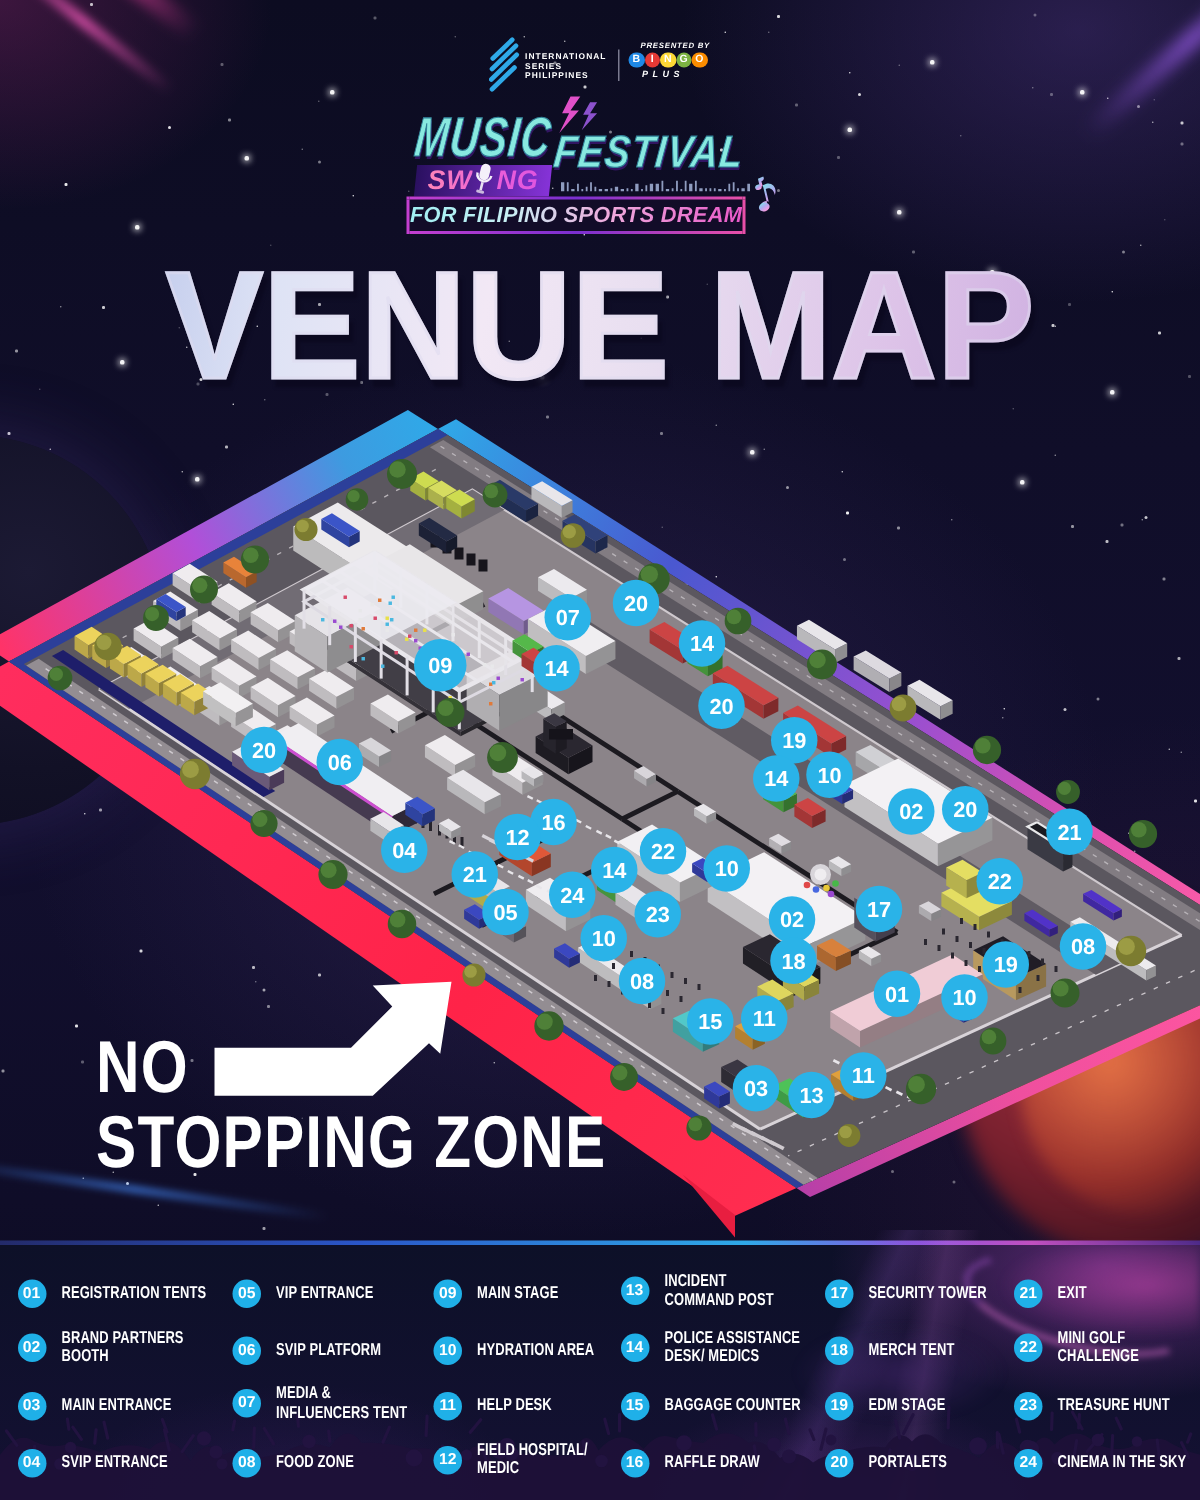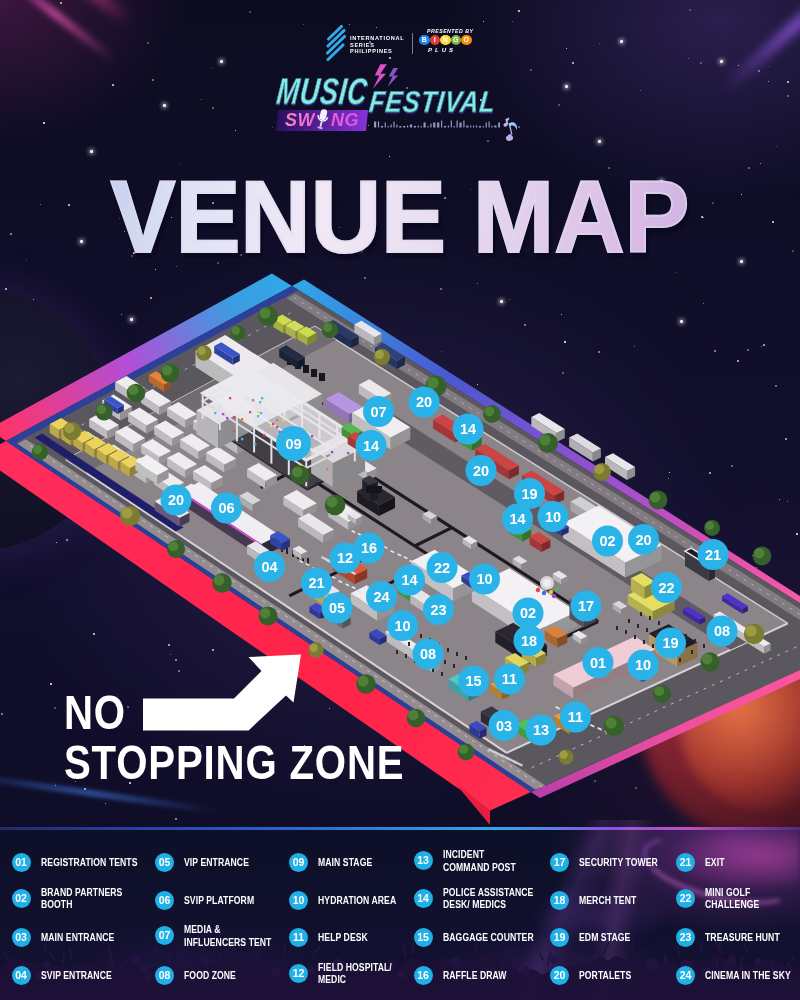--- a/index.html
+++ b/index.html
@@ -1129,20 +1129,23 @@
         <rect x="101.9" y="8.5" width="1.2" height="2"></rect>
         <rect x="104.8" y="9.0" width="2.2" height="1.5"></rect>
         <rect x="108.7" y="9.0" width="1.2" height="1.5"></rect>
         <rect x="111.6" y="5.5" width="1.2" height="5"></rect>
         <rect x="114.5" y="4.5" width="1.2" height="6"></rect>
         <rect x="117.4" y="8.5" width="1.2" height="2"></rect>
         <rect x="120.3" y="8.5" width="2.2" height="2"></rect>
         <rect x="124.2" y="5.5" width="2.2" height="5"></rect>
       </g>
   </svg>
+  <div id="ffsd">
+      <span>FOR FILIPINO SPORTS DREAM</span>
+    </div>
   <svg style="position:absolute;left:494px;top:113px;" width="30" height="34" viewBox="0 0 30 34">
     <defs>
         <linearGradient id="noteg" x1="0" y1="0" x2="0.4" y2="1">
       <stop offset="0" stop-color="#7be8e8"></stop>
           <stop offset="0.55" stop-color="#b0aaf0"></stop>
           <stop offset="1" stop-color="#f59ae0"></stop>
         </linearGradient>
       </defs>
     <path d="M14 25.5 C12 23.5 15.5 19.5 18.5 21.5 L16.5 13 C19 11.5 22 13.5 22.5 17 C24.5 12 20.5 8.5 17 9.5 L14.5 10.5 L17.5 23 Z" fill="url(#noteg)"></path>
     <ellipse cx="15.5" cy="25" rx="3.6" ry="2.9" fill="url(#noteg)" transform="rotate(-18 15.5 25)"></ellipse>

